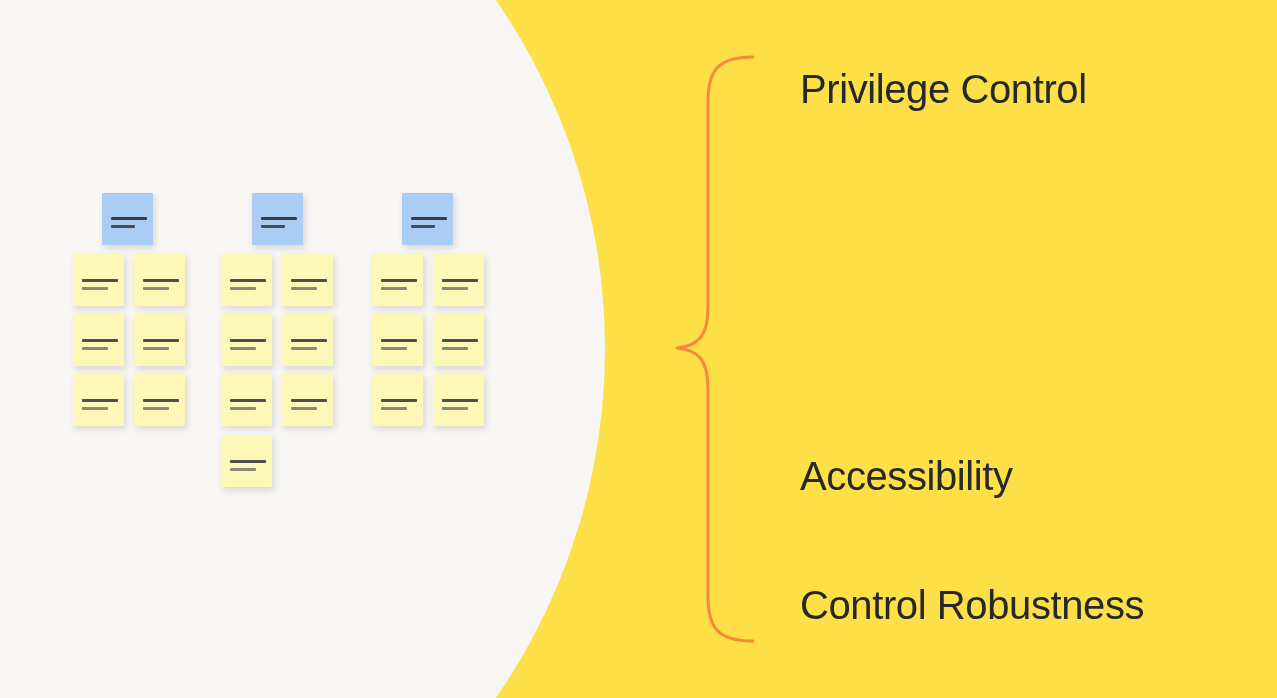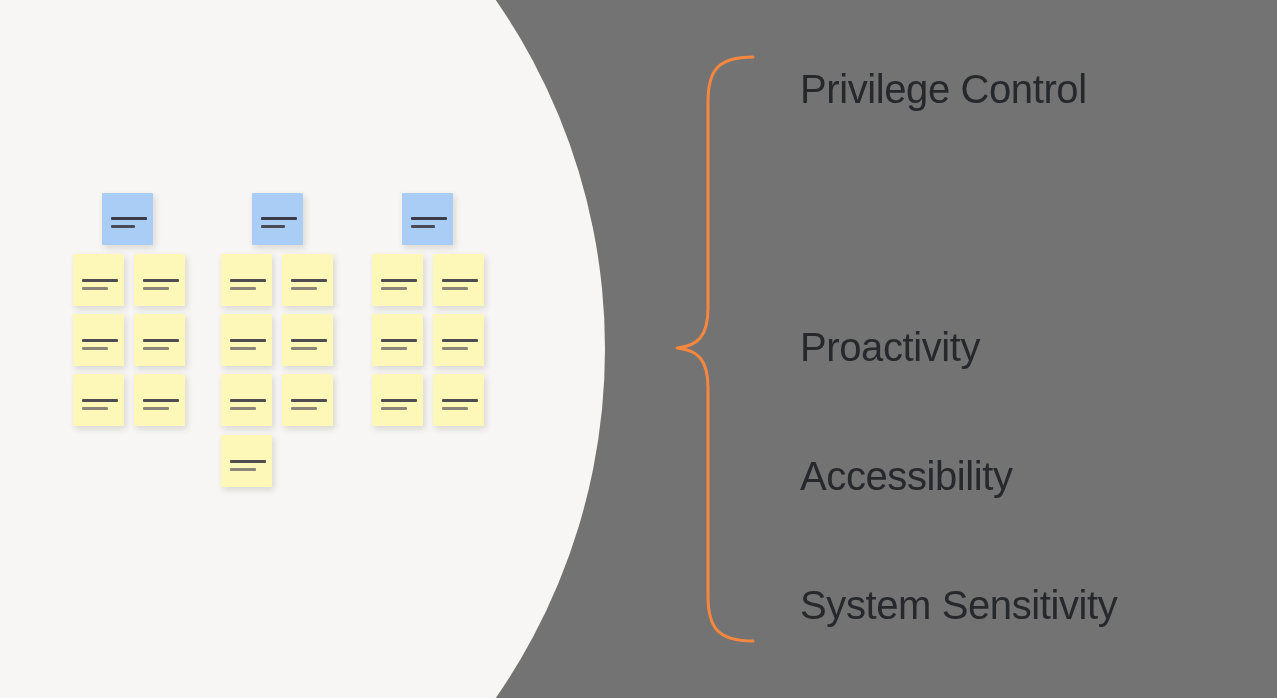--- a/index.html
+++ b/index.html
@@ -8,21 +8,21 @@
     padding: 0;
     background: #ffffff;
   }
   body {
     font-family: "Liberation Sans", sans-serif;
   }
   #canvas {
     position: relative;
     width: 1277px;
     height: 698px;
-    background: #737373;
+    background: #fde047;
     overflow: hidden;
   }
 
   
   .bg-circle {
     position: absolute;
     left: -619px;
     top: -263px;
     width: 1224px;
     height: 1224px;
@@ -232,18 +232,17 @@
              C 58 17, 48 30, 48 62
              L 48 268
              C 48 296, 38 306, 17 308
              C 38 310, 48 320, 48 348
              L 48 556
              C 48 588, 58 601, 93 601" fill="none" stroke="#f7873f" stroke-width="3" stroke-linecap="round" stroke-linejoin="round"></path>
   </svg>
 
   <div class="labels">
     <div class="label" id="label-0">Privilege Control</div>
-    <div class="label" id="label-2">Proactivity</div>
     <div class="label" id="label-3">Accessibility</div>
-    <div class="label" id="label-4">System Sensitivity</div>
+    <div class="label" id="label-4">Control Robustness</div>
   </div>
 
 </div>
 
 </body></html>

